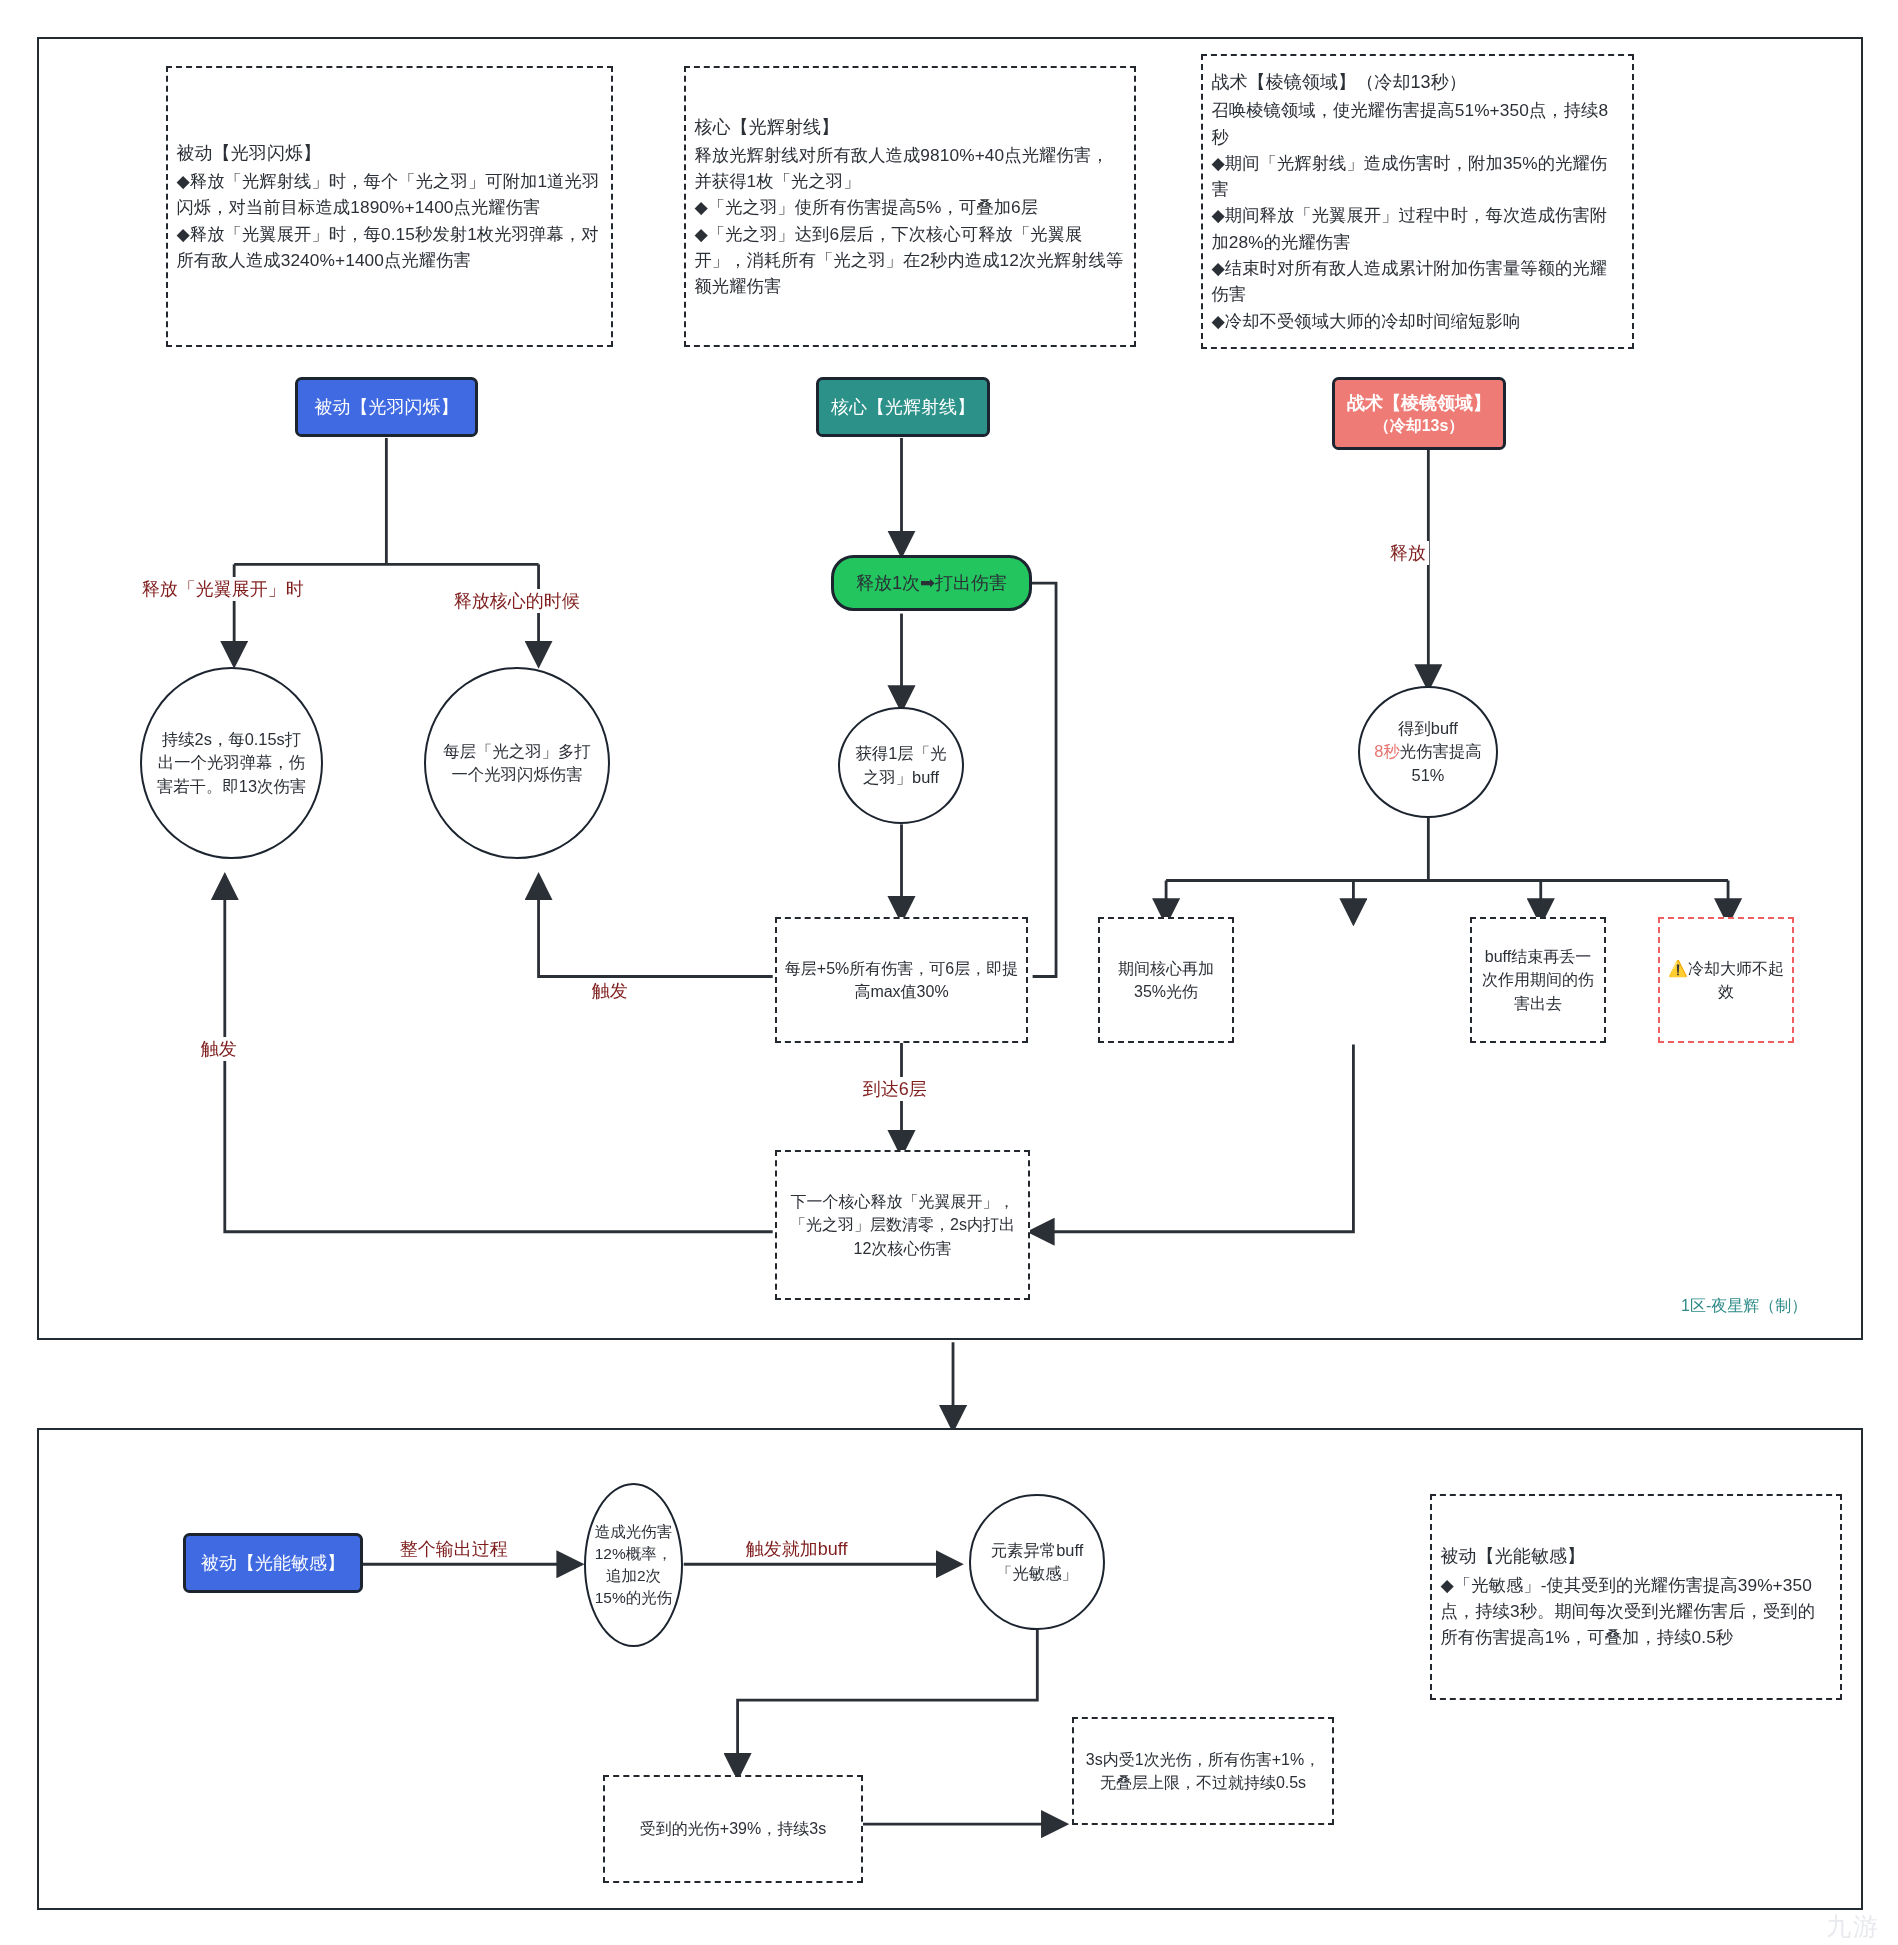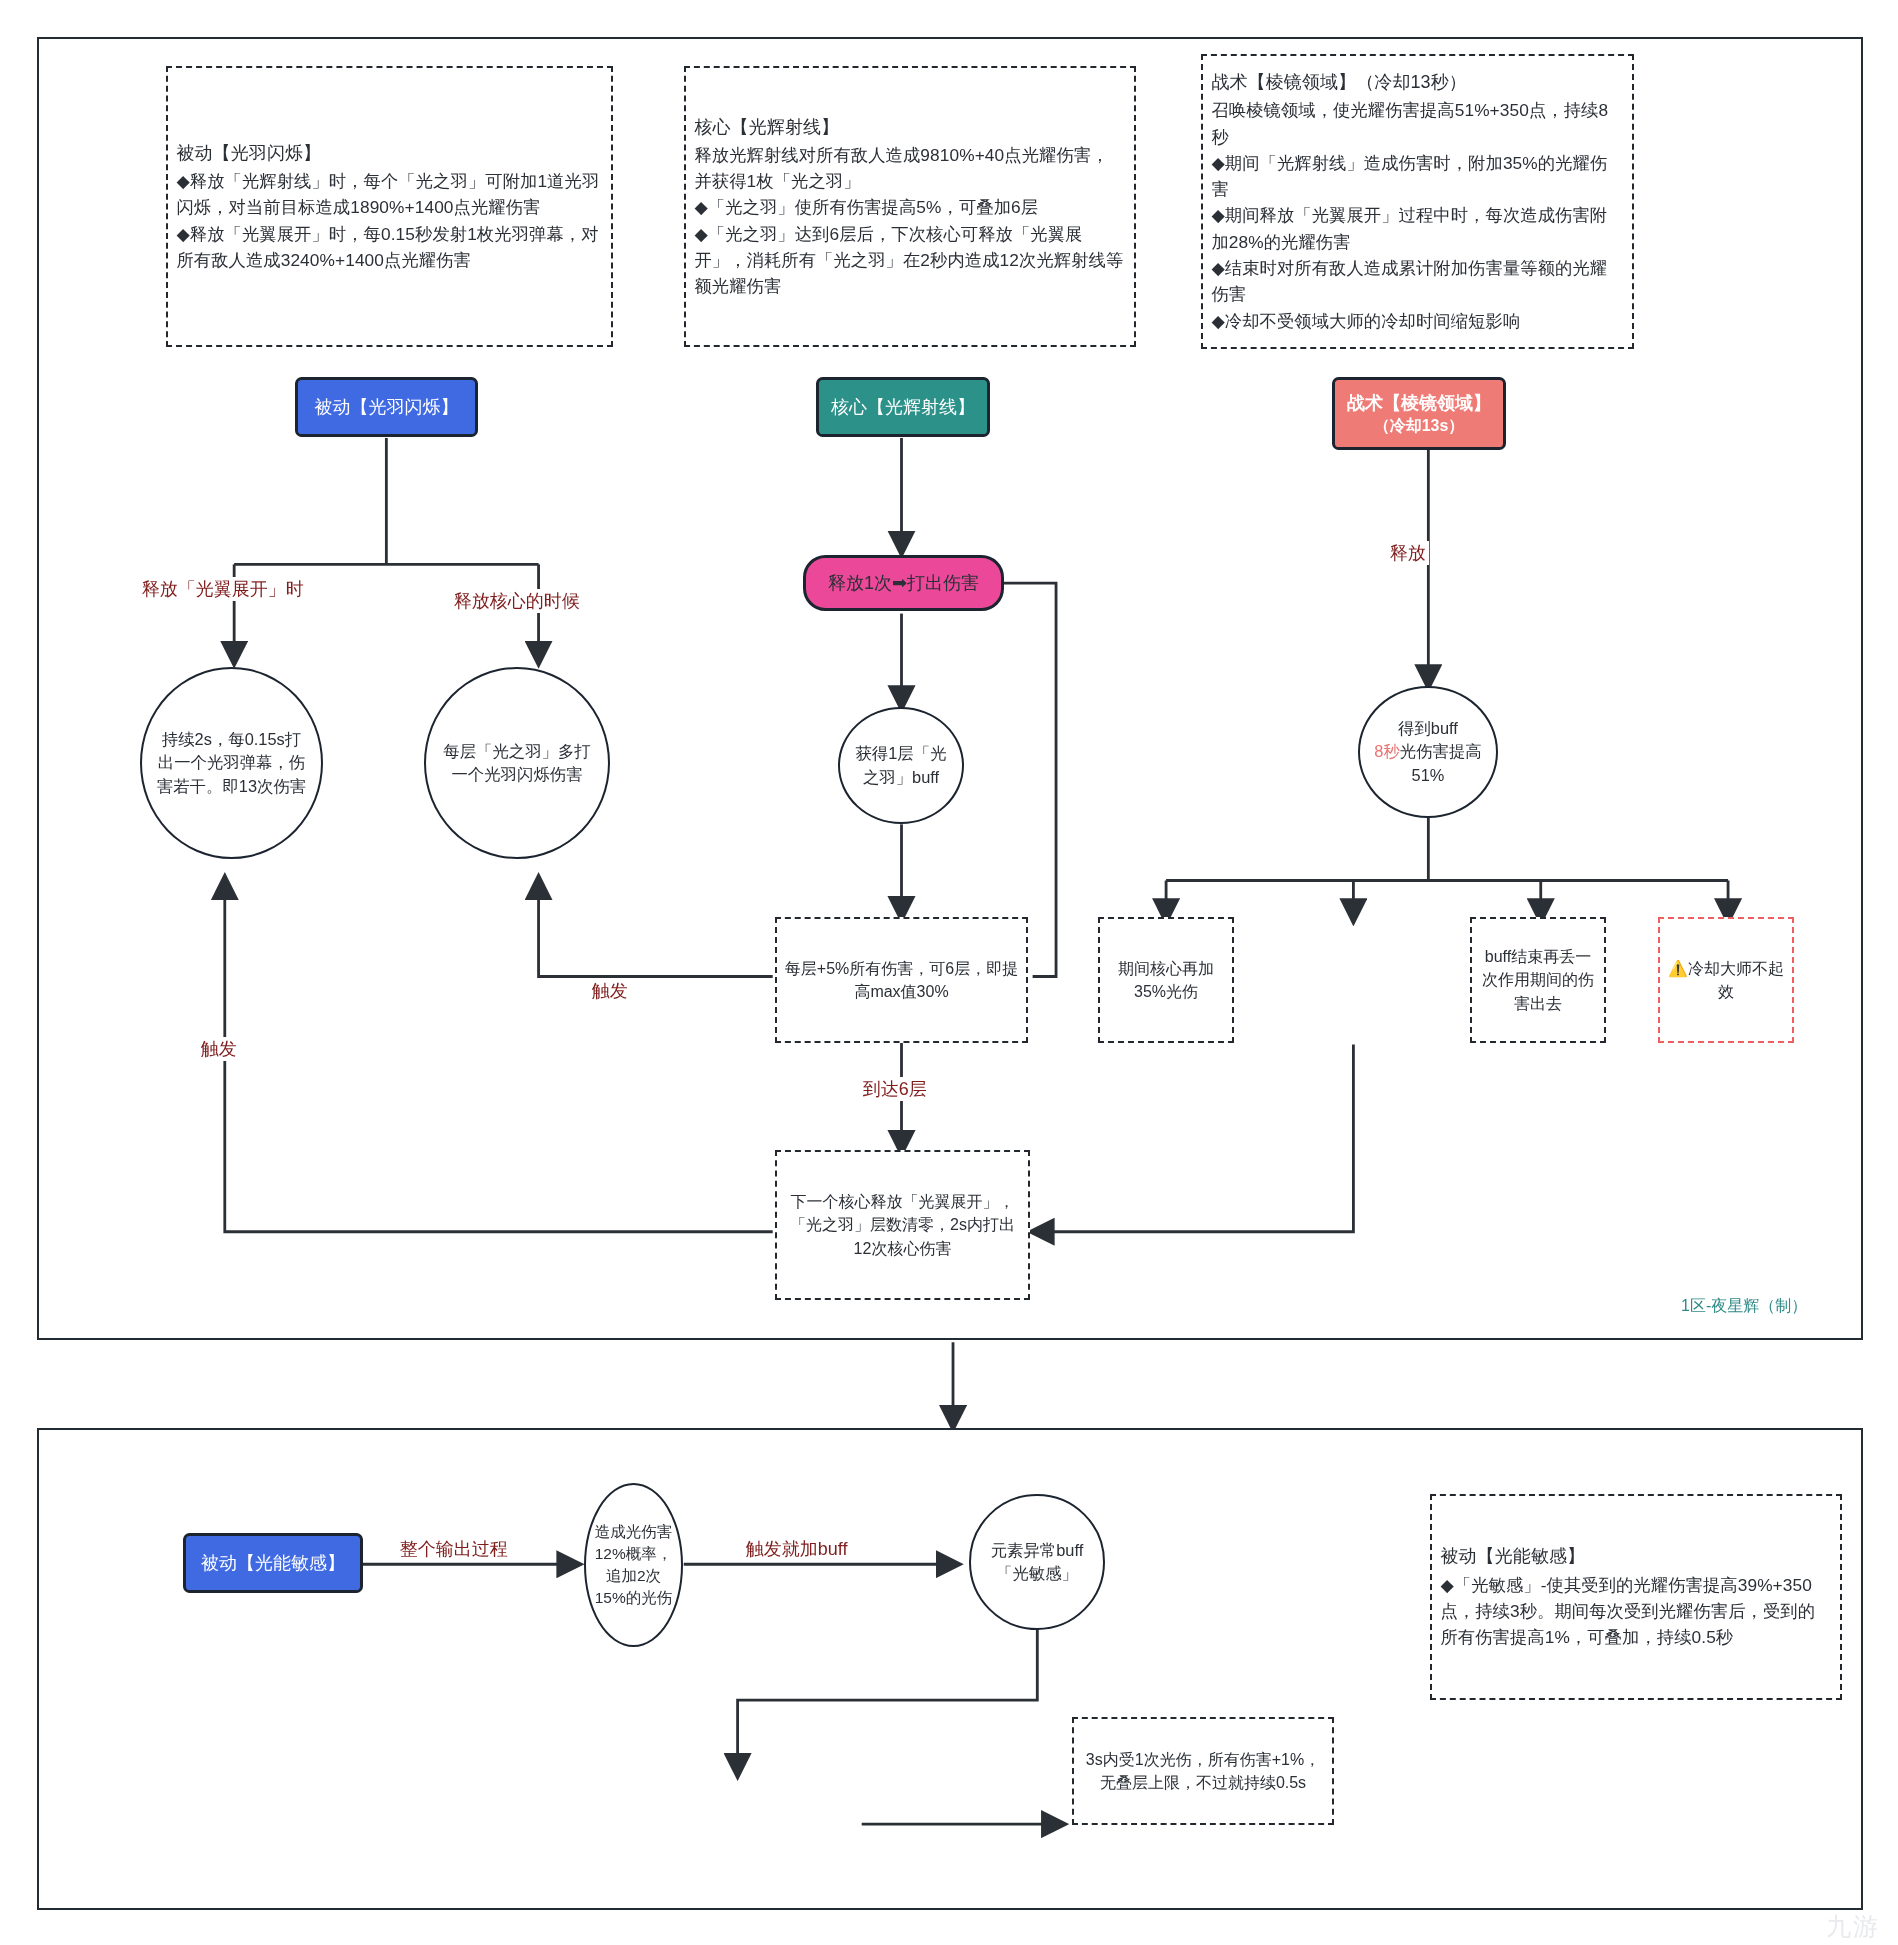--- a/index.html
+++ b/index.html
@@ -61,25 +61,26 @@
     font-size:18px;
     line-height:1.35;
   }
   .chip .sub { font-size:16px; }
 
   
   .rnode {
     position:absolute;
     border:3.3px solid #1c2430;
     border-radius:22.5px;
-    background:#ec4899;
+    background:#22c55e;
     display:flex; align-items:center; justify-content:center;
     text-align:center;
     font-size:18px;
     line-height:1.35;
+    margin-left:28px;
   }
 
   
   .ell {
     position:absolute;
     border:2.8px solid #1c2430;
     border-radius:50%;
     background:#fff;
     display:flex; align-items:center; justify-content:center;
     text-align:center;
@@ -269,20 +270,23 @@
   <div class="elabel" style="left:742px; top:1537px;">触发就加buff</div>
 
   <div class="ell" style="left:584px; top:1483px; width:99px; height:164px; padding:0 6.6px; font-size:15.5px;">
     <span>造成光伤害12%概率，追加2次15%的光伤</span>
   </div>
 
   <div class="ell" style="left:969px; top:1494px; width:136px; height:136px; padding:0 12px;">
     <span>元素异常buff「光敏感」</span>
   </div>
 
+  <div class="dbox" style="left:603px; top:1775px; width:260px; height:108px;">
+    <span>受到的光伤+39%，持续3s</span>
+  </div>
 
   <div class="dbox" style="left:1072px; top:1717px; width:262px; height:108px;">
     <span>3s内受1次光伤，所有伤害+1%，无叠层上限，不过就持续0.5s</span>
   </div>
 
   <div class="note" style="left:1430px; top:1494px; width:412px; height:206px;">
     <div class="hd">被动【光能敏感】</div>
     <p>◆「光敏感」-使其受到的光耀伤害提高39%+350点，持续3秒。期间每次受到光耀伤害后，受到的所有伤害提高1%，可叠加，持续0.5秒</p>
   </div>
 

